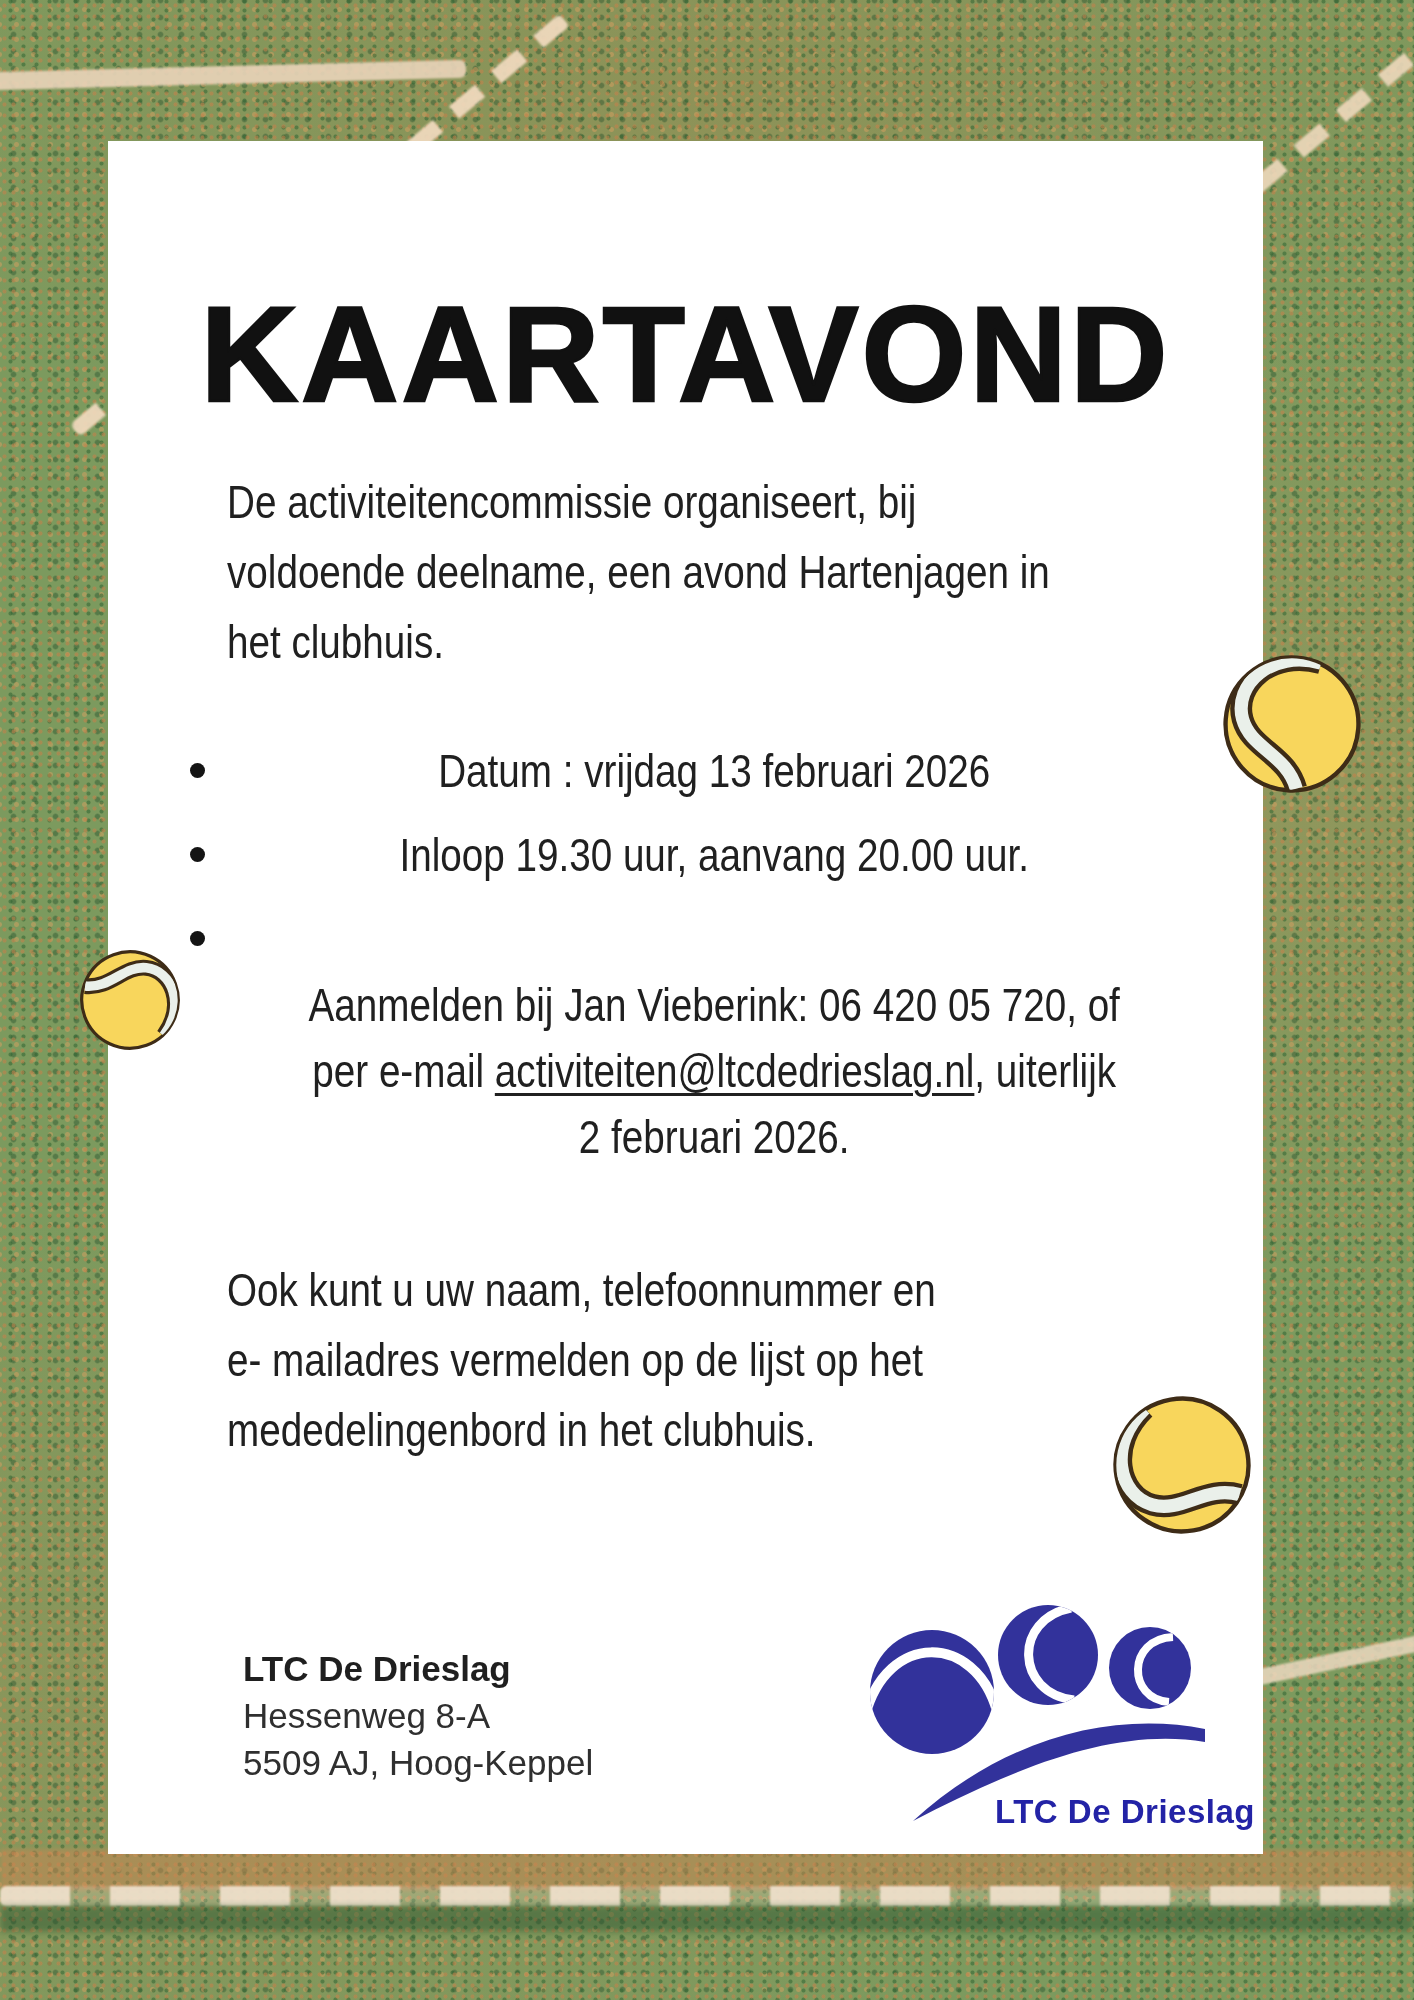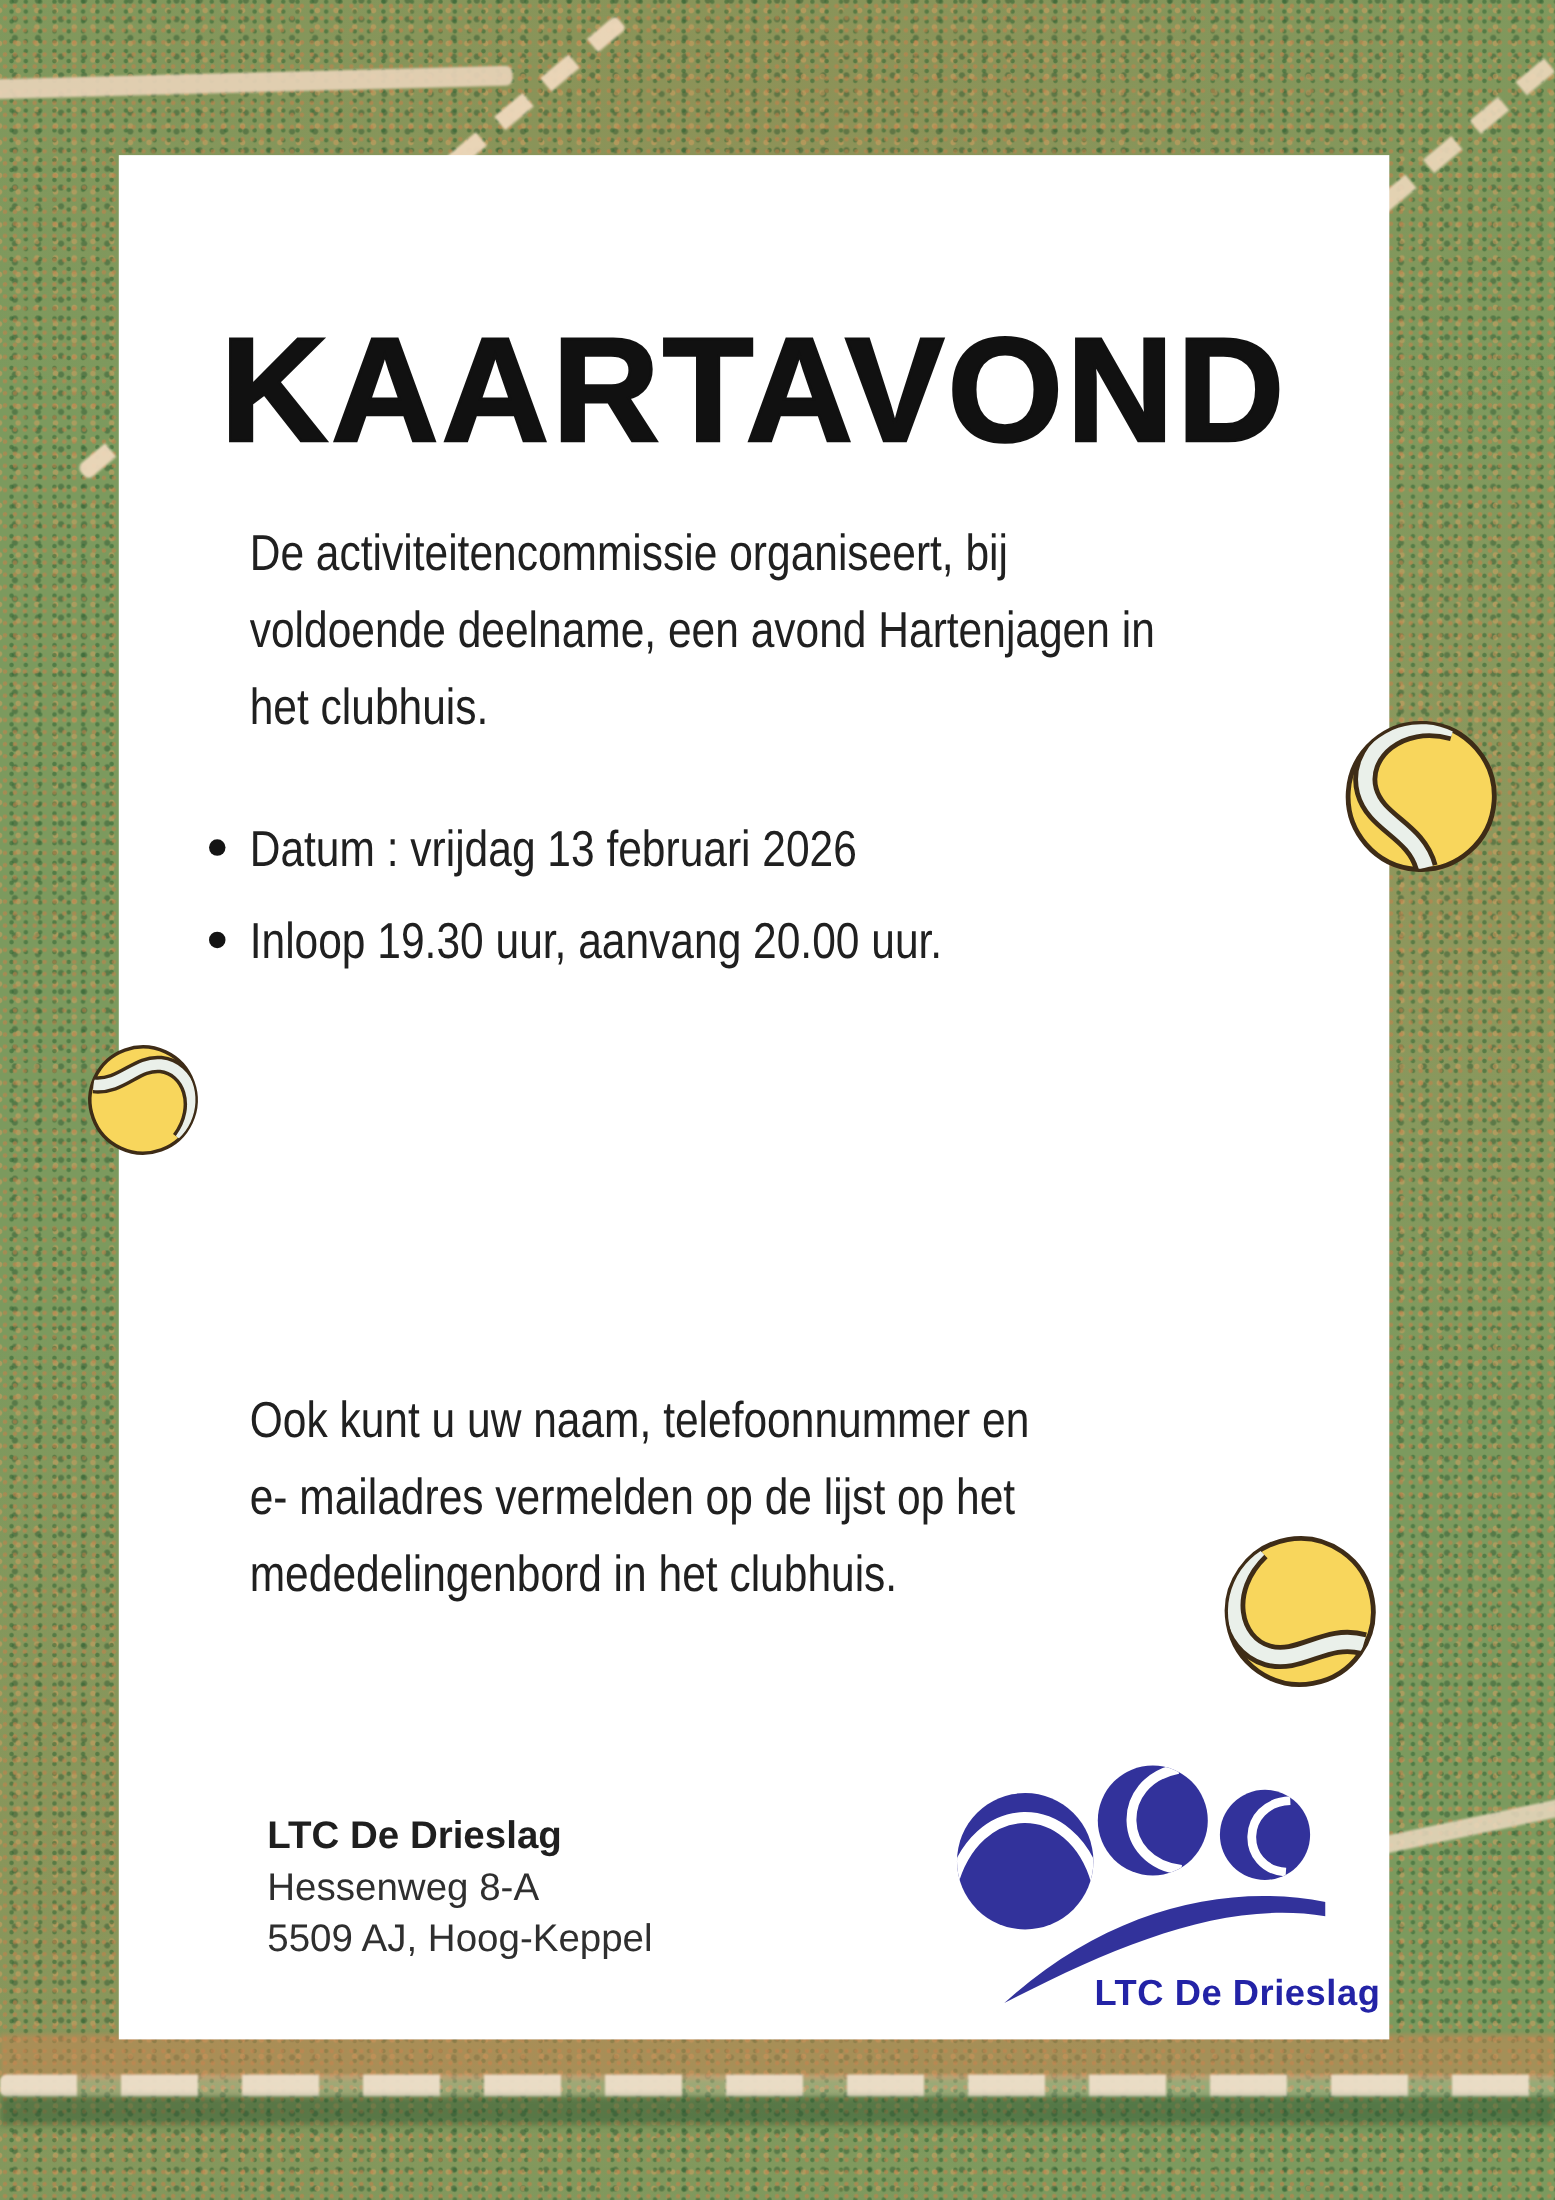--- a/index.html
+++ b/index.html
@@ -36,21 +36,21 @@
   
   .card{position:absolute;left:108px;top:141px;width:1155px;height:1713px;background:#ffffff;z-index:2;}
   .title{
     position:absolute;left:0;right:0;top:146px;margin:0;text-align:center;
     font-size:135px;line-height:1;font-weight:700;color:#111;
     letter-spacing:3px;-webkit-text-stroke:2.5px #111;
   }
   .bodytext{color:#202020;font-size:46px;line-height:70px;margin:0;white-space:pre-line;}
   .condense{transform:scaleX(0.84);transform-origin:left top;}
   .intro{position:absolute;left:119px;top:326px;width:1160px;}
-  .bullets{position:absolute;left:119px;top:597px;margin:0;padding:0;list-style:none;}
+  .bullets{position:absolute;left:119px;top:597px;margin:0;padding:0;list-style:none;text-align:center;}
   .bullets li{position:relative;margin:0;padding:0;color:#202020;font-size:46px;line-height:66px;}
   .bullets li + li{margin-top:18px;}
   .bullets .txt{display:inline-block;white-space:pre-line;transform:scaleX(0.84);transform-origin:left top;width:1160px;}
   .dot{position:absolute;left:-37px;top:25px;width:15px;height:15px;border-radius:50%;background:#141414;}
   .email{color:#202020;text-decoration:underline;text-underline-offset:6px;text-decoration-thickness:3px;}
   .extra{position:absolute;left:119px;top:1114px;width:1160px;}
   .address{position:absolute;left:135px;top:1504px;color:#2f2f2f;font-size:35px;line-height:47px;}
   .addr-name{font-weight:700;color:#1f1f1f;}
   
   .logo{position:absolute;left:747px;top:1440px;width:470px;height:270px;}
@@ -86,20 +86,28 @@
 het clubhuis.</p>
 
     <ul class="bullets">
       <li>
         <span class="dot"></span>
         <span class="txt">Datum : vrijdag 13 februari 2026</span>
       </li>
       <li>
         <span class="dot"></span>
         <span class="txt">Inloop 19.30 uur, aanvang 20.00 uur.</span>
+      </li>
+      <li>
+        <span class="dot"></span>
+        <span class="txt">
+          <span>Aanmelden bij Jan Vieberink: 06 420 05 720, of
+per e-mail </span><a class="email">activiteiten@ltcdedrieslag.nl</a><span>, uiterlijk
+2 februari 2026.</span>
+        </span>
       </li>
     </ul>
 
     <p class="bodytext condense extra">Ook kunt u uw naam, telefoonnummer en
 e- mailadres vermelden op de lijst op het
 mededelingenbord in het clubhuis.</p>
 
     <div class="address">
       <div class="addr-name">LTC De Drieslag</div>
       <div>Hessenweg 8-A</div>

